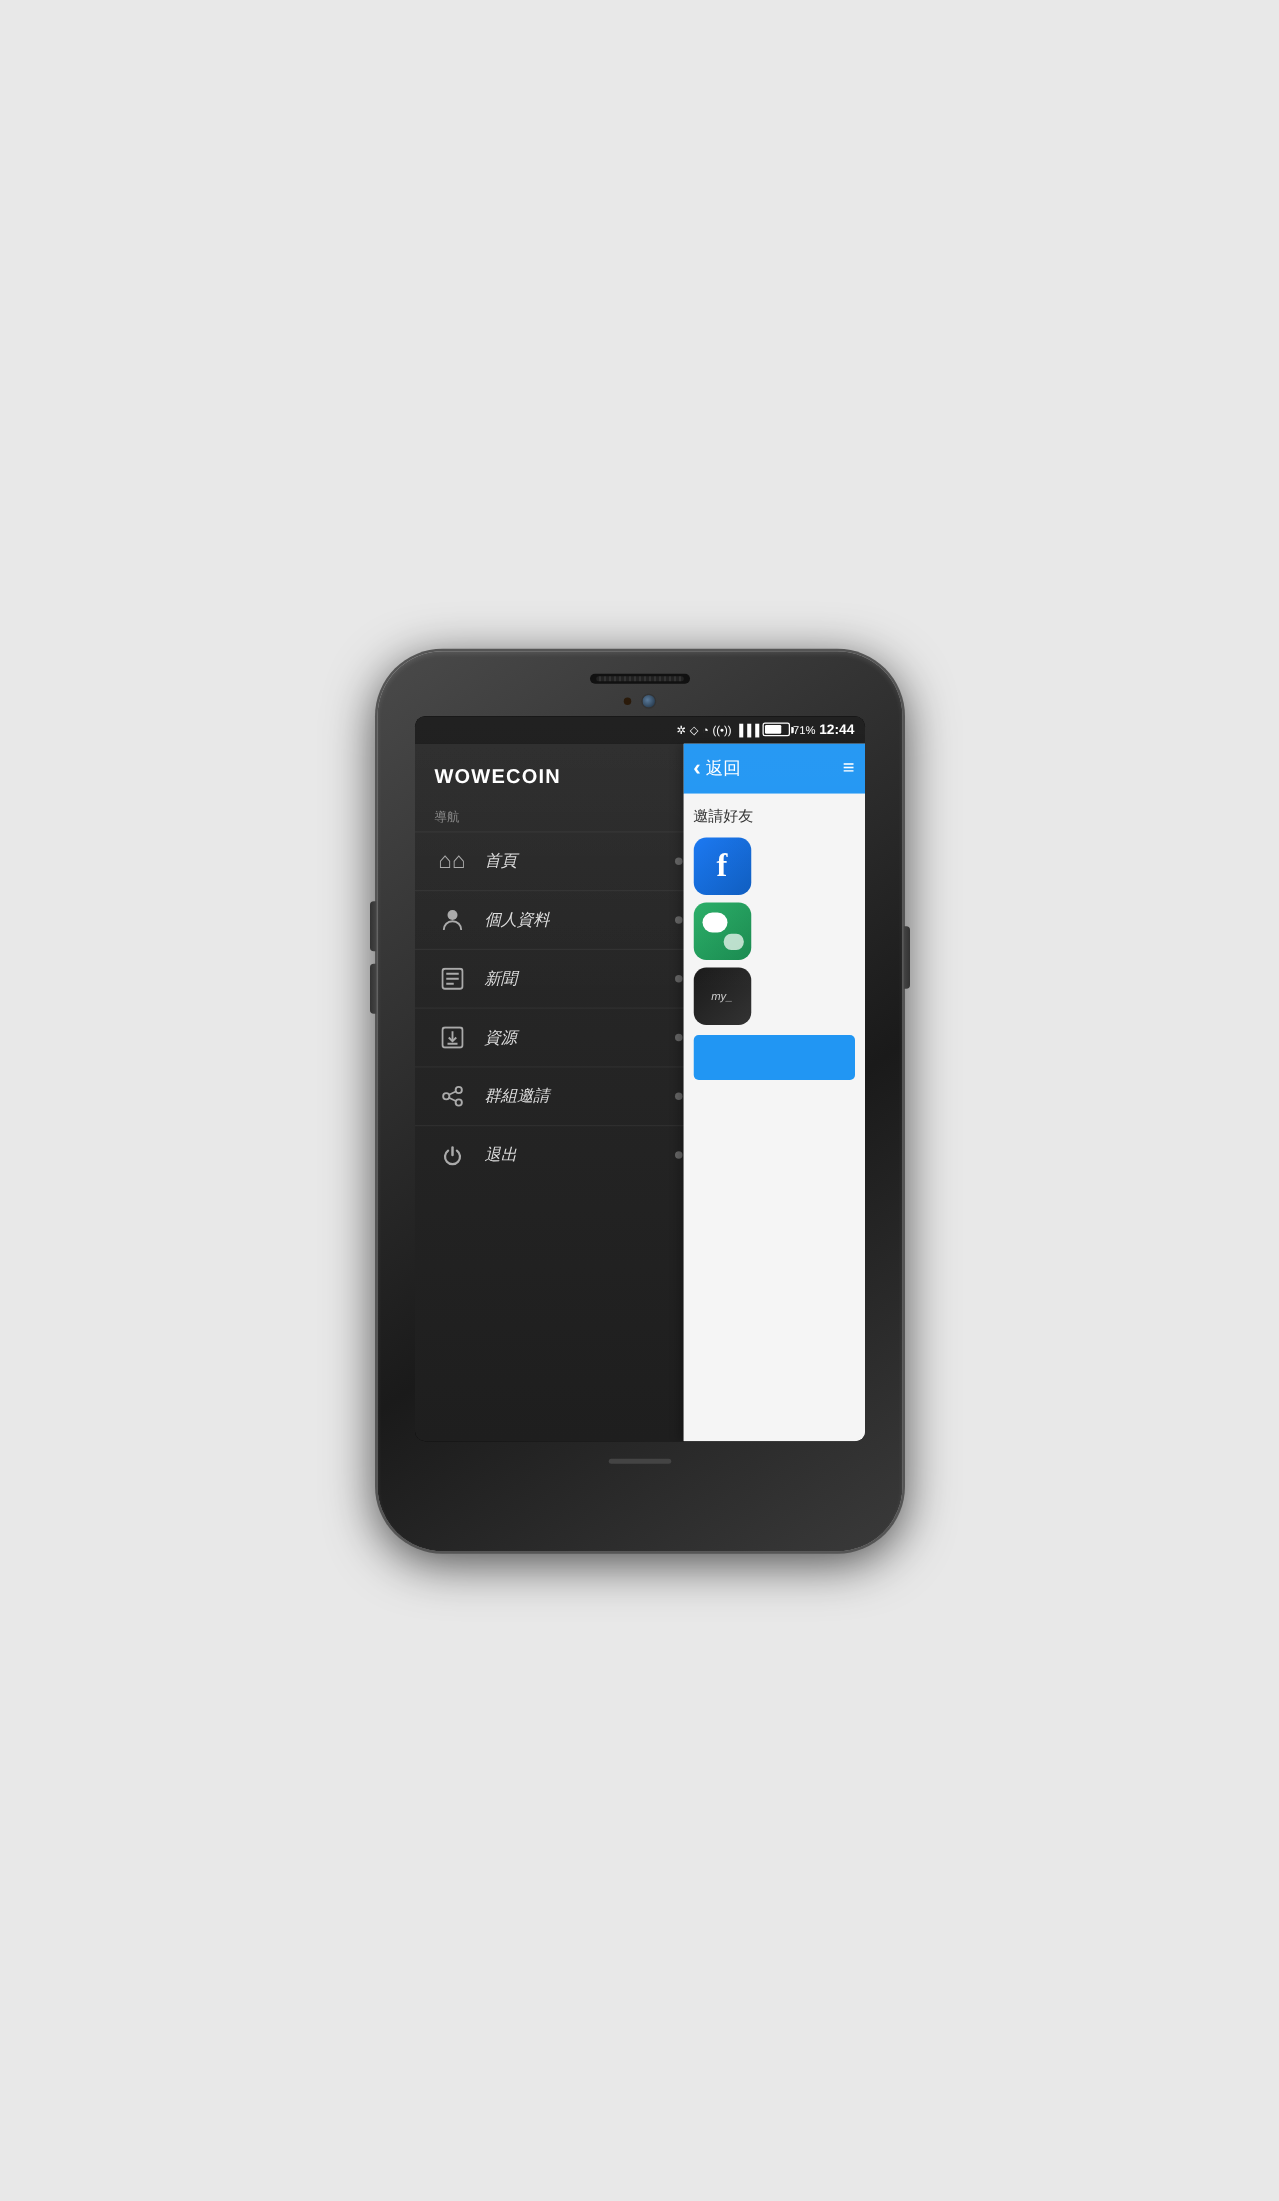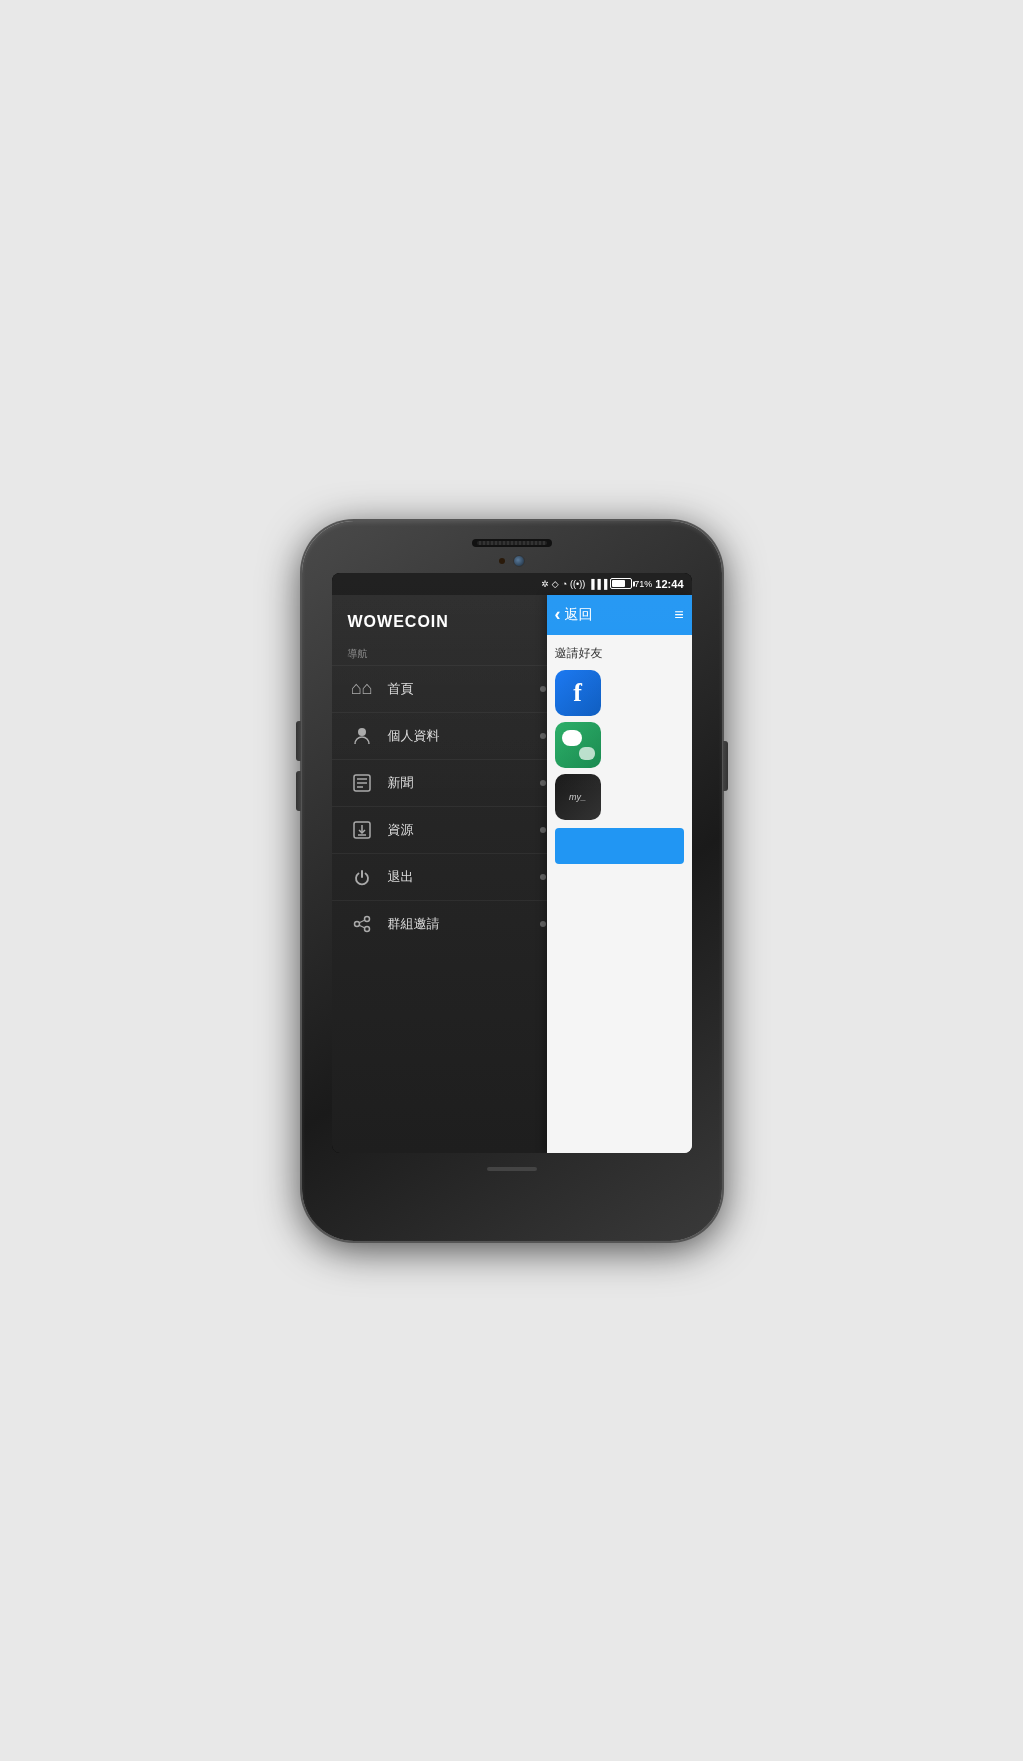--- a/index.html
+++ b/index.html
@@ -176,20 +176,21 @@
       align-items: center;
       justify-content: center;
       margin-right: 12px;
       font-size: 15px;
       color: #aaa;
       flex-shrink: 0;
     }
     .drawer-item-label {
       flex: 1;
       color: #ddd;
+      font-style: italic;
     }
 
     
     .right-panel {
       position: absolute;
       right: 0;
       top: 0;
       width: 145px;
       height: 100%;
       background: #fff;
@@ -452,41 +453,41 @@
             </svg>
           </div>
           <span class="drawer-item-label">資源</span>
           <div class="location-dot"></div>
         </div>
 
 
         <div class="drawer-item">
           <div class="drawer-icon">
             <svg width="18" height="18" viewBox="0 0 18 18" fill="none">
-              <path d="M9 3 L9 9" stroke="#aaa" stroke-width="2" stroke-linecap="round"></path>
-              <path d="M5.5 5.5 A6 6 0 1 0 12.5 5.5" stroke="#aaa" stroke-width="1.8" fill="none" stroke-linecap="round"></path>
-            </svg>
-          </div>
-          <span class="drawer-item-label">退出</span>
-          <div class="location-dot"></div>
-        </div>
-
-        <div class="drawer-item">
-          <div class="drawer-icon">
-            <svg width="18" height="18" viewBox="0 0 18 18" fill="none">
               <circle cx="14" cy="4" r="2.5" stroke="#aaa" stroke-width="1.5"></circle>
               <circle cx="14" cy="14" r="2.5" stroke="#aaa" stroke-width="1.5"></circle>
               <circle cx="4" cy="9" r="2.5" stroke="#aaa" stroke-width="1.5"></circle>
               <line x1="6.2" y1="10.2" x2="12" y2="13" stroke="#aaa" stroke-width="1.2"></line>
               <line x1="6.2" y1="7.8" x2="12" y2="5" stroke="#aaa" stroke-width="1.2"></line>
             </svg>
           </div>
           <span class="drawer-item-label">群組邀請</span>
           <div class="location-dot"></div>
         </div>
+
+        <div class="drawer-item">
+          <div class="drawer-icon">
+            <svg width="18" height="18" viewBox="0 0 18 18" fill="none">
+              <path d="M9 3 L9 9" stroke="#aaa" stroke-width="2" stroke-linecap="round"></path>
+              <path d="M5.5 5.5 A6 6 0 1 0 12.5 5.5" stroke="#aaa" stroke-width="1.8" fill="none" stroke-linecap="round"></path>
+            </svg>
+          </div>
+          <span class="drawer-item-label">退出</span>
+          <div class="location-dot"></div>
+        </div>
       </div>
 
       <div class="right-panel">
         <div class="right-header">
           <span class="back-arrow">‹</span>
           <span class="back-label">返回</span>
           <span class="menu-dots">≡</span>
         </div>
         <div class="right-body">
           <div class="invite-title">邀請好友</div>

